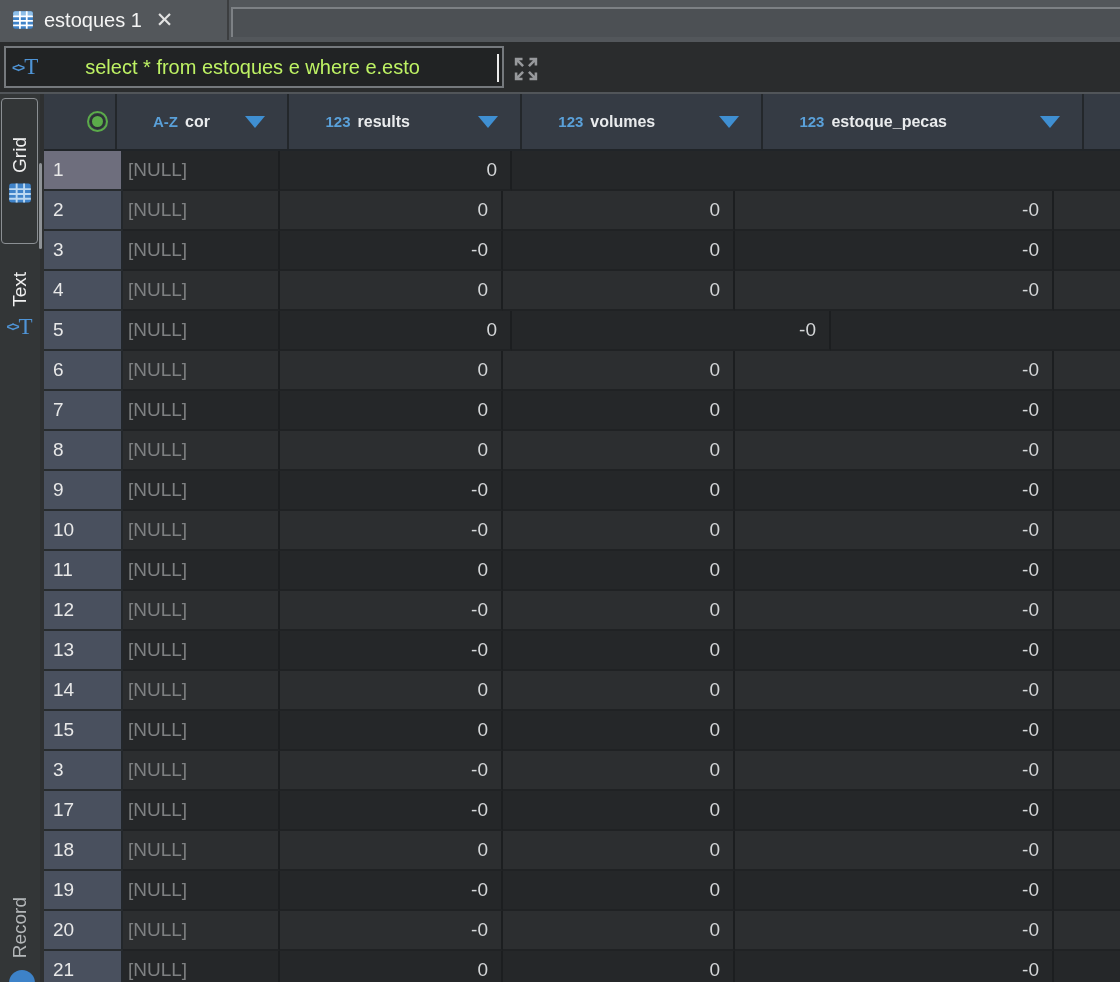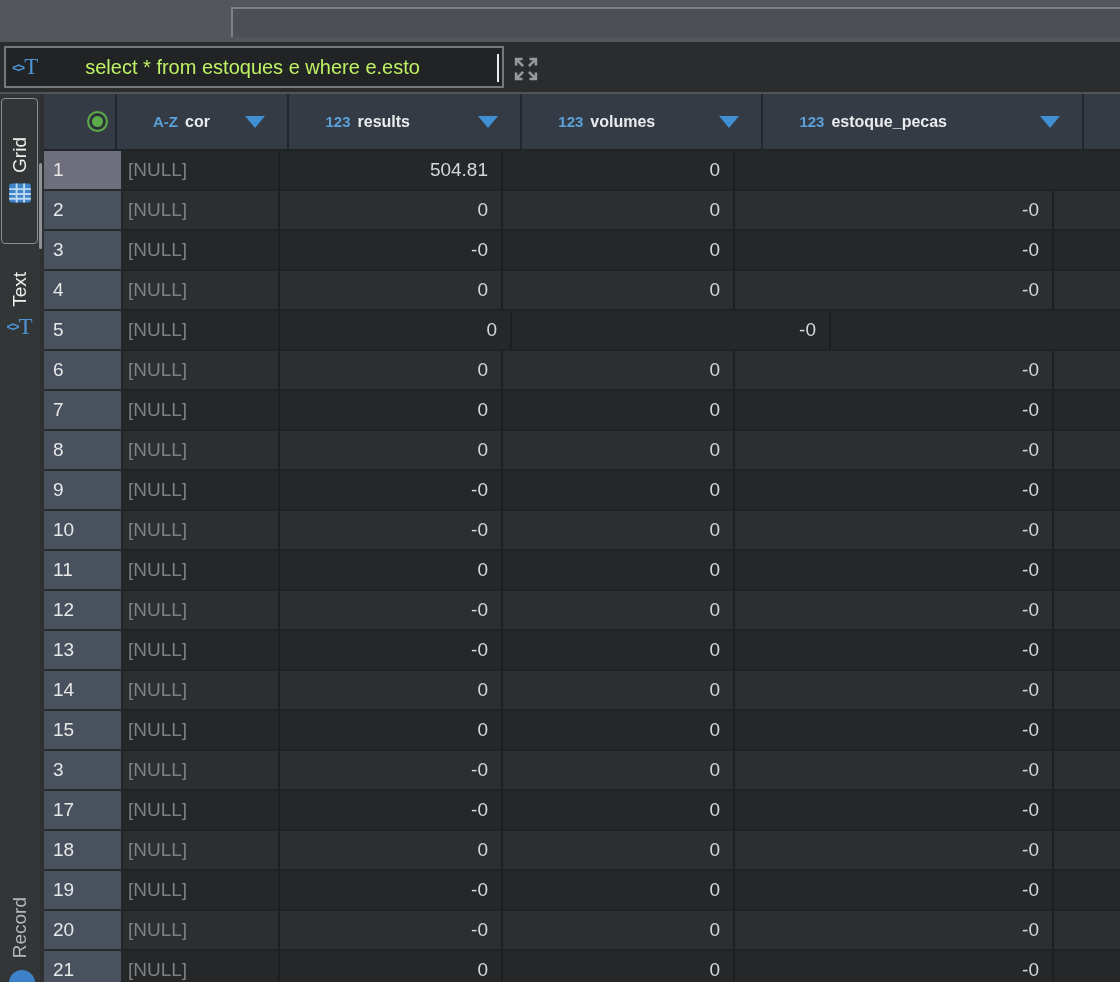--- a/index.html
+++ b/index.html
@@ -76,20 +76,29 @@
                 border-right:2px solid #23272b; border-bottom:2px solid #272b2e; }
   .row .c-num.sel { background:#6e6e7d !important; }
 
   
   .tbl-ic { display:inline-block; }
 </style>
 </head>
 <body>
 
 <div id="tabbar">
+  <div id="tab">
+    <svg class="tbl-ic" width="22" height="22" viewBox="0 0 20 20">
+      <rect x="1" y="2" width="18" height="16" rx="2" fill="#3f83c9"></rect>
+      <rect x="1" y="2" width="18" height="4.5" rx="2" fill="#8fbfe8"></rect>
+      <path stroke="#ffffff" stroke-width="1.6" d="M1 6.8 H19 M1 10.8 H19 M1 14.8 H19 M7.2 2 V18 M13.4 2 V18"></path>
+    </svg>
+    <span class="title">estoques 1</span>
+    <span class="close">✕</span>
+  </div>
   <div id="tab-rest"></div>
 </div>
 
 <div id="filterbar">
   <div id="filter-input">
     <span class="sqlt">
         <span class="lt">&lt;&gt;</span>
         <span class="t">T</span>
       </span>
     <span class="sql">select * from estoques e where e.esto</span>
@@ -158,21 +167,20 @@
     </div>
     <div class="hcell c-qu">
       <span class="ctype">123</span>
       <span class="cname">qu</span>
     </div>
   </div>
   <div id="grid-rows">
       <div class="row odd">
         <div class="cell c-num sel">1</div>
         <div class="cell c-cor nullv">[NULL]</div>
-        <div class="cell c-estoque num">504.81</div>
         <div class="cell c-volumes num">0</div>
         <div class="cell c-qu num"></div>
       </div>
       <div class="row even">
         <div class="cell c-num">2</div>
         <div class="cell c-cor nullv">[NULL]</div>
         <div class="cell c-estoque num">0</div>
         <div class="cell c-volumes num">0</div>
         <div class="cell c-pecas num">-0</div>
         <div class="cell c-qu num"></div>

